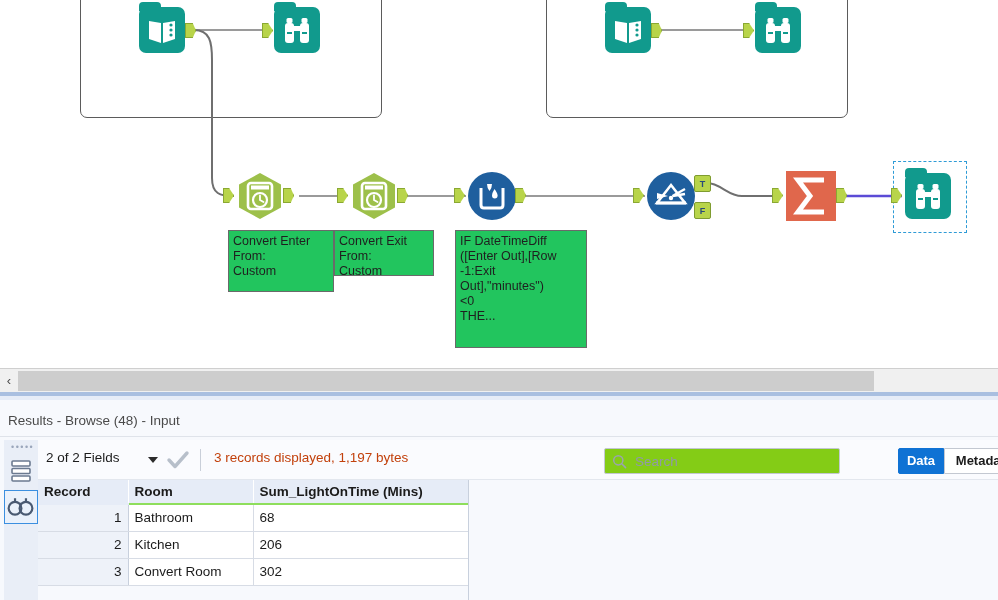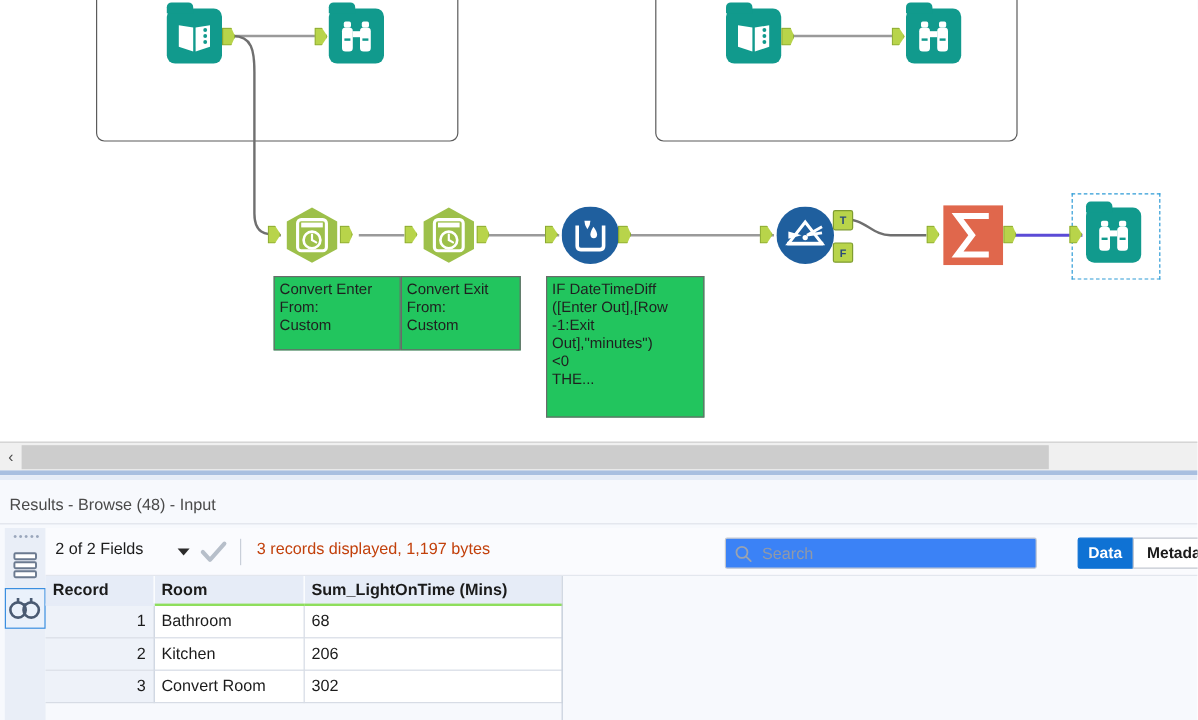--- a/index.html
+++ b/index.html
@@ -172,22 +172,22 @@
   .tb-divider {
     position: absolute; left: 162px; top: 9px; width: 1px; height: 22px;
     background: #c9cfd9;
   }
   .tb-records {
     position: absolute; left: 176px; top: 10px;
     font-size: 13.5px; color: #c2410c;
     font-family: "Liberation Sans", sans-serif;
   }
   .search-wrap {
-    position: absolute; left: 566px; top: 8px; width: 260px; height: 26px;
-    background: #3b82f6; border: 1px solid #c3c8d1; border-radius: 2px;
+    position: absolute; left: 566px; top: 8px; width: 236px; height: 26px;
+    background: #84cc16; border: 1px solid #c3c8d1; border-radius: 2px;
   }
   .search-icon { position: absolute; left: 7px; top: 5px; }
   .search-input {
     position: absolute; left: 28px; top: 0; width: 252px; height: 24px;
     border: 0; outline: 0; background: transparent;
     font-size: 13.5px; color: #2b2b2b;
     font-family: "Liberation Sans", sans-serif;
   }
   .search-input::placeholder { color: #9099a8; }
   .seg {
@@ -414,21 +414,21 @@
           <rect x="27.5" y="11" width="6" height="5" rx="1.5" fill="#ffffff"></rect>
           <rect x="13" y="25" width="5" height="2" fill="#119a8d"></rect>
           <rect x="28" y="25" width="5" height="2" fill="#119a8d"></rect>
         </svg>
       </div>
     </div>
 
     <div class="annot" style="left:228px; top:230px; width:106px; height:62px;">Convert Enter
 From:
 Custom</div>
-    <div class="annot" style="left:334px; top:230px; width:100px; height:62px;">Convert Exit
+    <div class="annot" style="left:334px; top:230px; width:100px; height:46px;">Convert Exit
 From:
 Custom</div>
     <div class="annot" style="left:455px; top:230px; width:132px; height:118px;">IF DateTimeDiff
 ([Enter Out],[Row
 -1:Exit
 Out],"minutes")
 &lt;0
 THE...</div>
   </div>
 

